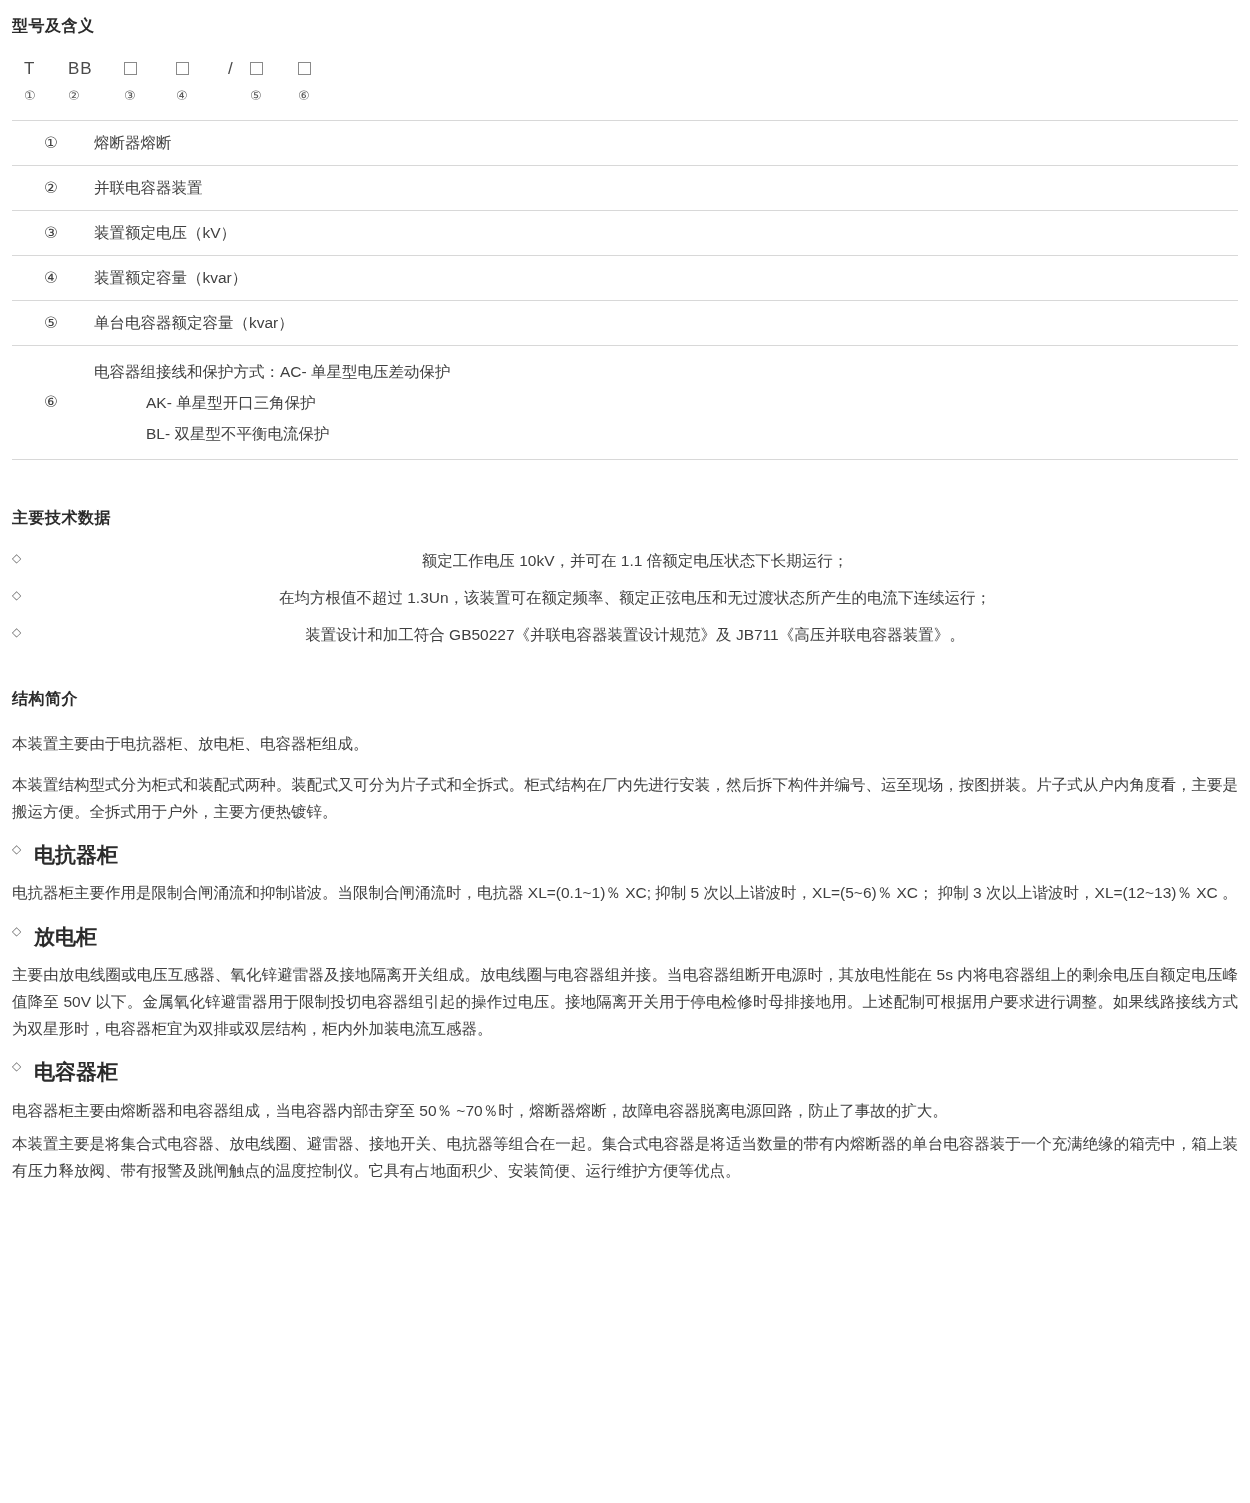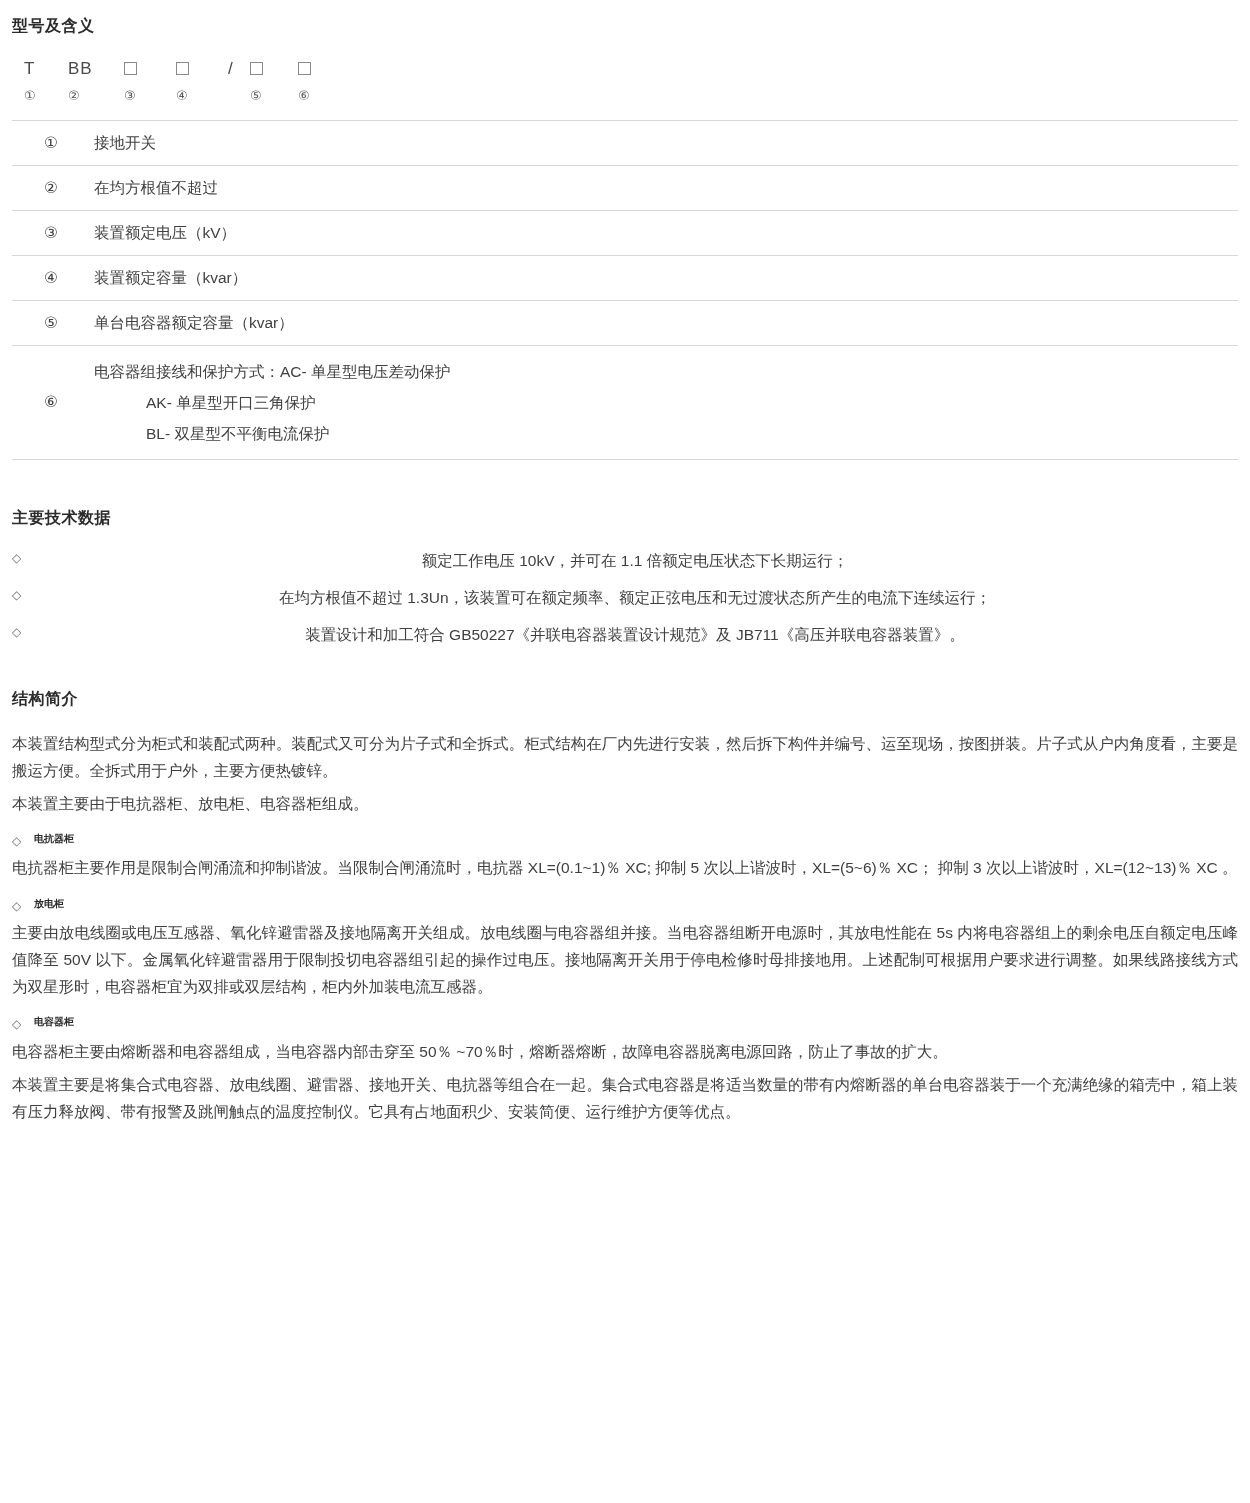--- a/index.html
+++ b/index.html
@@ -118,21 +118,21 @@
   
   p.body-text {
     margin: 0 0 6px 0;
     text-align: justify;
     font-size: 15.5px;
     line-height: 1.75;
     color: #3f3f3f;
   }
   p.body-text.tight { margin-bottom: 14px; }
   h3.sub-head {
-    font-size: 10px;
+    font-size: 21px;
     font-weight: bold;
     color: #2b2b2b;
     margin: 14px 0 8px 0;
     position: relative;
     padding-left: 22px;
   }
   h3.sub-head:before {
     content: "\25C7";
     position: absolute;
     left: 0;
@@ -167,25 +167,25 @@
       <span class="cell w-sl"></span>
       <span class="cell w-b3">⑤</span>
       <span class="cell w-b4">⑥</span>
     </div>
   </div>
 
   <table class="meaning">
     <tbody>
       <tr>
         <td class="idx">①</td>
-        <td class="desc">接地开关</td>
+        <td class="desc">熔断器熔断</td>
       </tr>
       <tr>
         <td class="idx">②</td>
-        <td class="desc">在均方根值不超过</td>
+        <td class="desc">并联电容器装置</td>
       </tr>
       <tr>
         <td class="idx">③</td>
         <td class="desc">装置额定电压（kV）</td>
       </tr>
       <tr>
         <td class="idx">④</td>
         <td class="desc">装置额定容量（kvar）</td>
       </tr>
       <tr>
@@ -204,22 +204,22 @@
   </table>
 
   <h2 class="section-title">主要技术数据</h2>
   <ul class="diamond">
     <li>额定工作电压 10kV，并可在 1.1 倍额定电压状态下长期运行；</li>
     <li>在均方根值不超过 1.3Un，该装置可在额定频率、额定正弦电压和无过渡状态所产生的电流下连续运行；</li>
     <li>装置设计和加工符合 GB50227《并联电容器装置设计规范》及 JB711《高压并联电容器装置》。</li>
   </ul>
 
   <h2 class="section-title">结构简介</h2>
+  <p class="body-text tight">本装置主要由于电抗器柜、放电柜、电容器柜组成。</p>
   <p class="body-text">本装置结构型式分为柜式和装配式两种。装配式又可分为片子式和全拆式。柜式结构在厂内先进行安装，然后拆下构件并编号、运至现场，按图拼装。片子式从户内角度看，主要是搬运方便。全拆式用于户外，主要方便热镀锌。</p>
-  <p class="body-text tight">本装置主要由于电抗器柜、放电柜、电容器柜组成。</p>
 
   <h3 class="sub-head">电抗器柜</h3>
   <p class="body-text">电抗器柜主要作用是限制合闸涌流和抑制谐波。当限制合闸涌流时，电抗器 XL=(0.1~1)％ XC; 抑制 5 次以上谐波时，XL=(5~6)％ XC； 抑制 3 次以上谐波时，XL=(12~13)％ XC 。</p>
 
   <h3 class="sub-head">放电柜</h3>
   <p class="body-text">主要由放电线圈或电压互感器、氧化锌避雷器及接地隔离开关组成。放电线圈与电容器组并接。当电容器组断开电源时，其放电性能在 5s 内将电容器组上的剩余电压自额定电压峰值降至 50V 以下。金属氧化锌避雷器用于限制投切电容器组引起的操作过电压。接地隔离开关用于停电检修时母排接地用。上述配制可根据用户要求进行调整。如果线路接线方式为双星形时，电容器柜宜为双排或双层结构，柜内外加装电流互感器。</p>
 
   <h3 class="sub-head">电容器柜</h3>
   <p class="body-text">电容器柜主要由熔断器和电容器组成，当电容器内部击穿至 50％ ~70％时，熔断器熔断，故障电容器脱离电源回路，防止了事故的扩大。</p>
 

